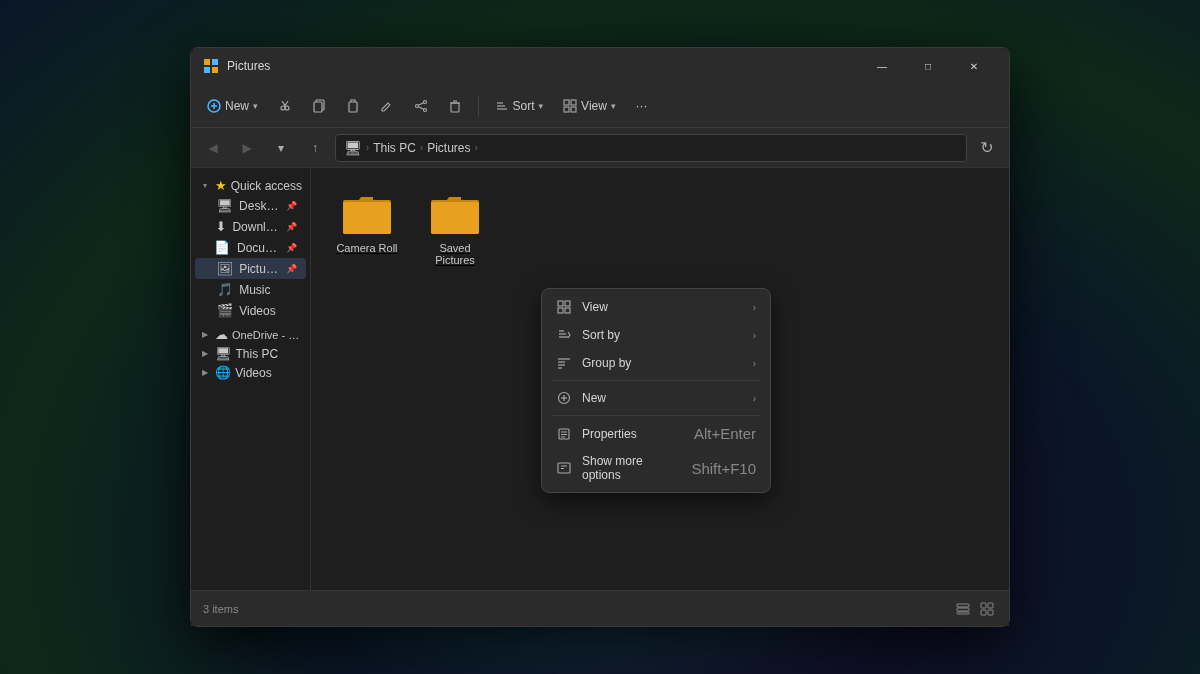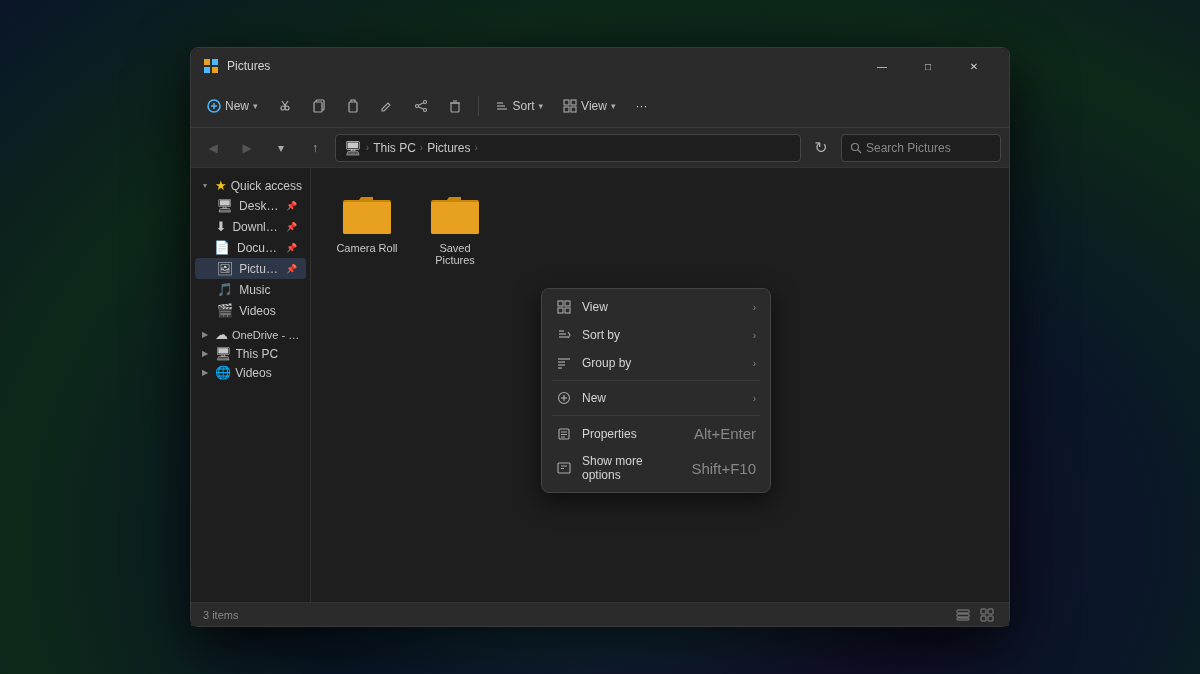--- a/index.html
+++ b/index.html
@@ -238,20 +238,21 @@
     }
     .folder-item {
       width: 80px;
       display: flex;
       flex-direction: column;
       align-items: center;
       gap: 6px;
       padding: 8px 4px;
       border-radius: 4px;
       cursor: pointer;
+      text-decoration: underline;
     }
     .folder-icon {
       width: 52px;
       height: 44px;
       position: relative;
     }
     .folder-icon svg { width: 52px; height: 44px; }
     .folder-name {
       color: #c8c8c8;
       font-size: 11px;
@@ -302,21 +303,21 @@
       font-size: 10px;
     }
     .ctx-divider {
       height: 1px;
       background: #3a3a3a;
       margin: 3px 6px;
     }
 
     
     .statusbar {
-      height: 24px;
+      height: 36px;
       background: #2b2b2b;
       border-top: 1px solid #333;
       display: flex;
       align-items: center;
       padding: 0 12px;
       color: #888;
       font-size: 11px;
       flex-shrink: 0;
       justify-content: space-between;
     }
@@ -437,27 +438,20 @@
     <div class="nav-btn">↑</div>
     <div class="breadcrumb-bar">
       <span style="font-size:14px;">🖥</span>
       <span class="breadcrumb-sep">›</span>
       <span class="breadcrumb-item">This PC</span>
       <span class="breadcrumb-sep">›</span>
       <span class="breadcrumb-item">Pictures</span>
       <span class="breadcrumb-sep">›</span>
     </div>
     <div class="refresh-btn">↻</div>
-    <div class="search-bar">
-      <svg width="12" height="12" viewBox="0 0 12 12" fill="none">
-          <circle cx="5" cy="5" r="3.5" stroke="#888" stroke-width="1.2"></circle>
-          <line x1="8" y1="8" x2="11" y2="11" stroke="#888" stroke-width="1.2"></line>
-        </svg>
-      <span>Search Pictures</span>
-    </div>
   </div>
 
   <div class="main">
 
     <div class="sidebar">
       <div class="sidebar-section">
         <span class="sidebar-expand">▾</span>
         <span style="color:#f5c518;font-size:13px;">★</span>
         <span class="sidebar-label">Quick access</span>
       </div>

